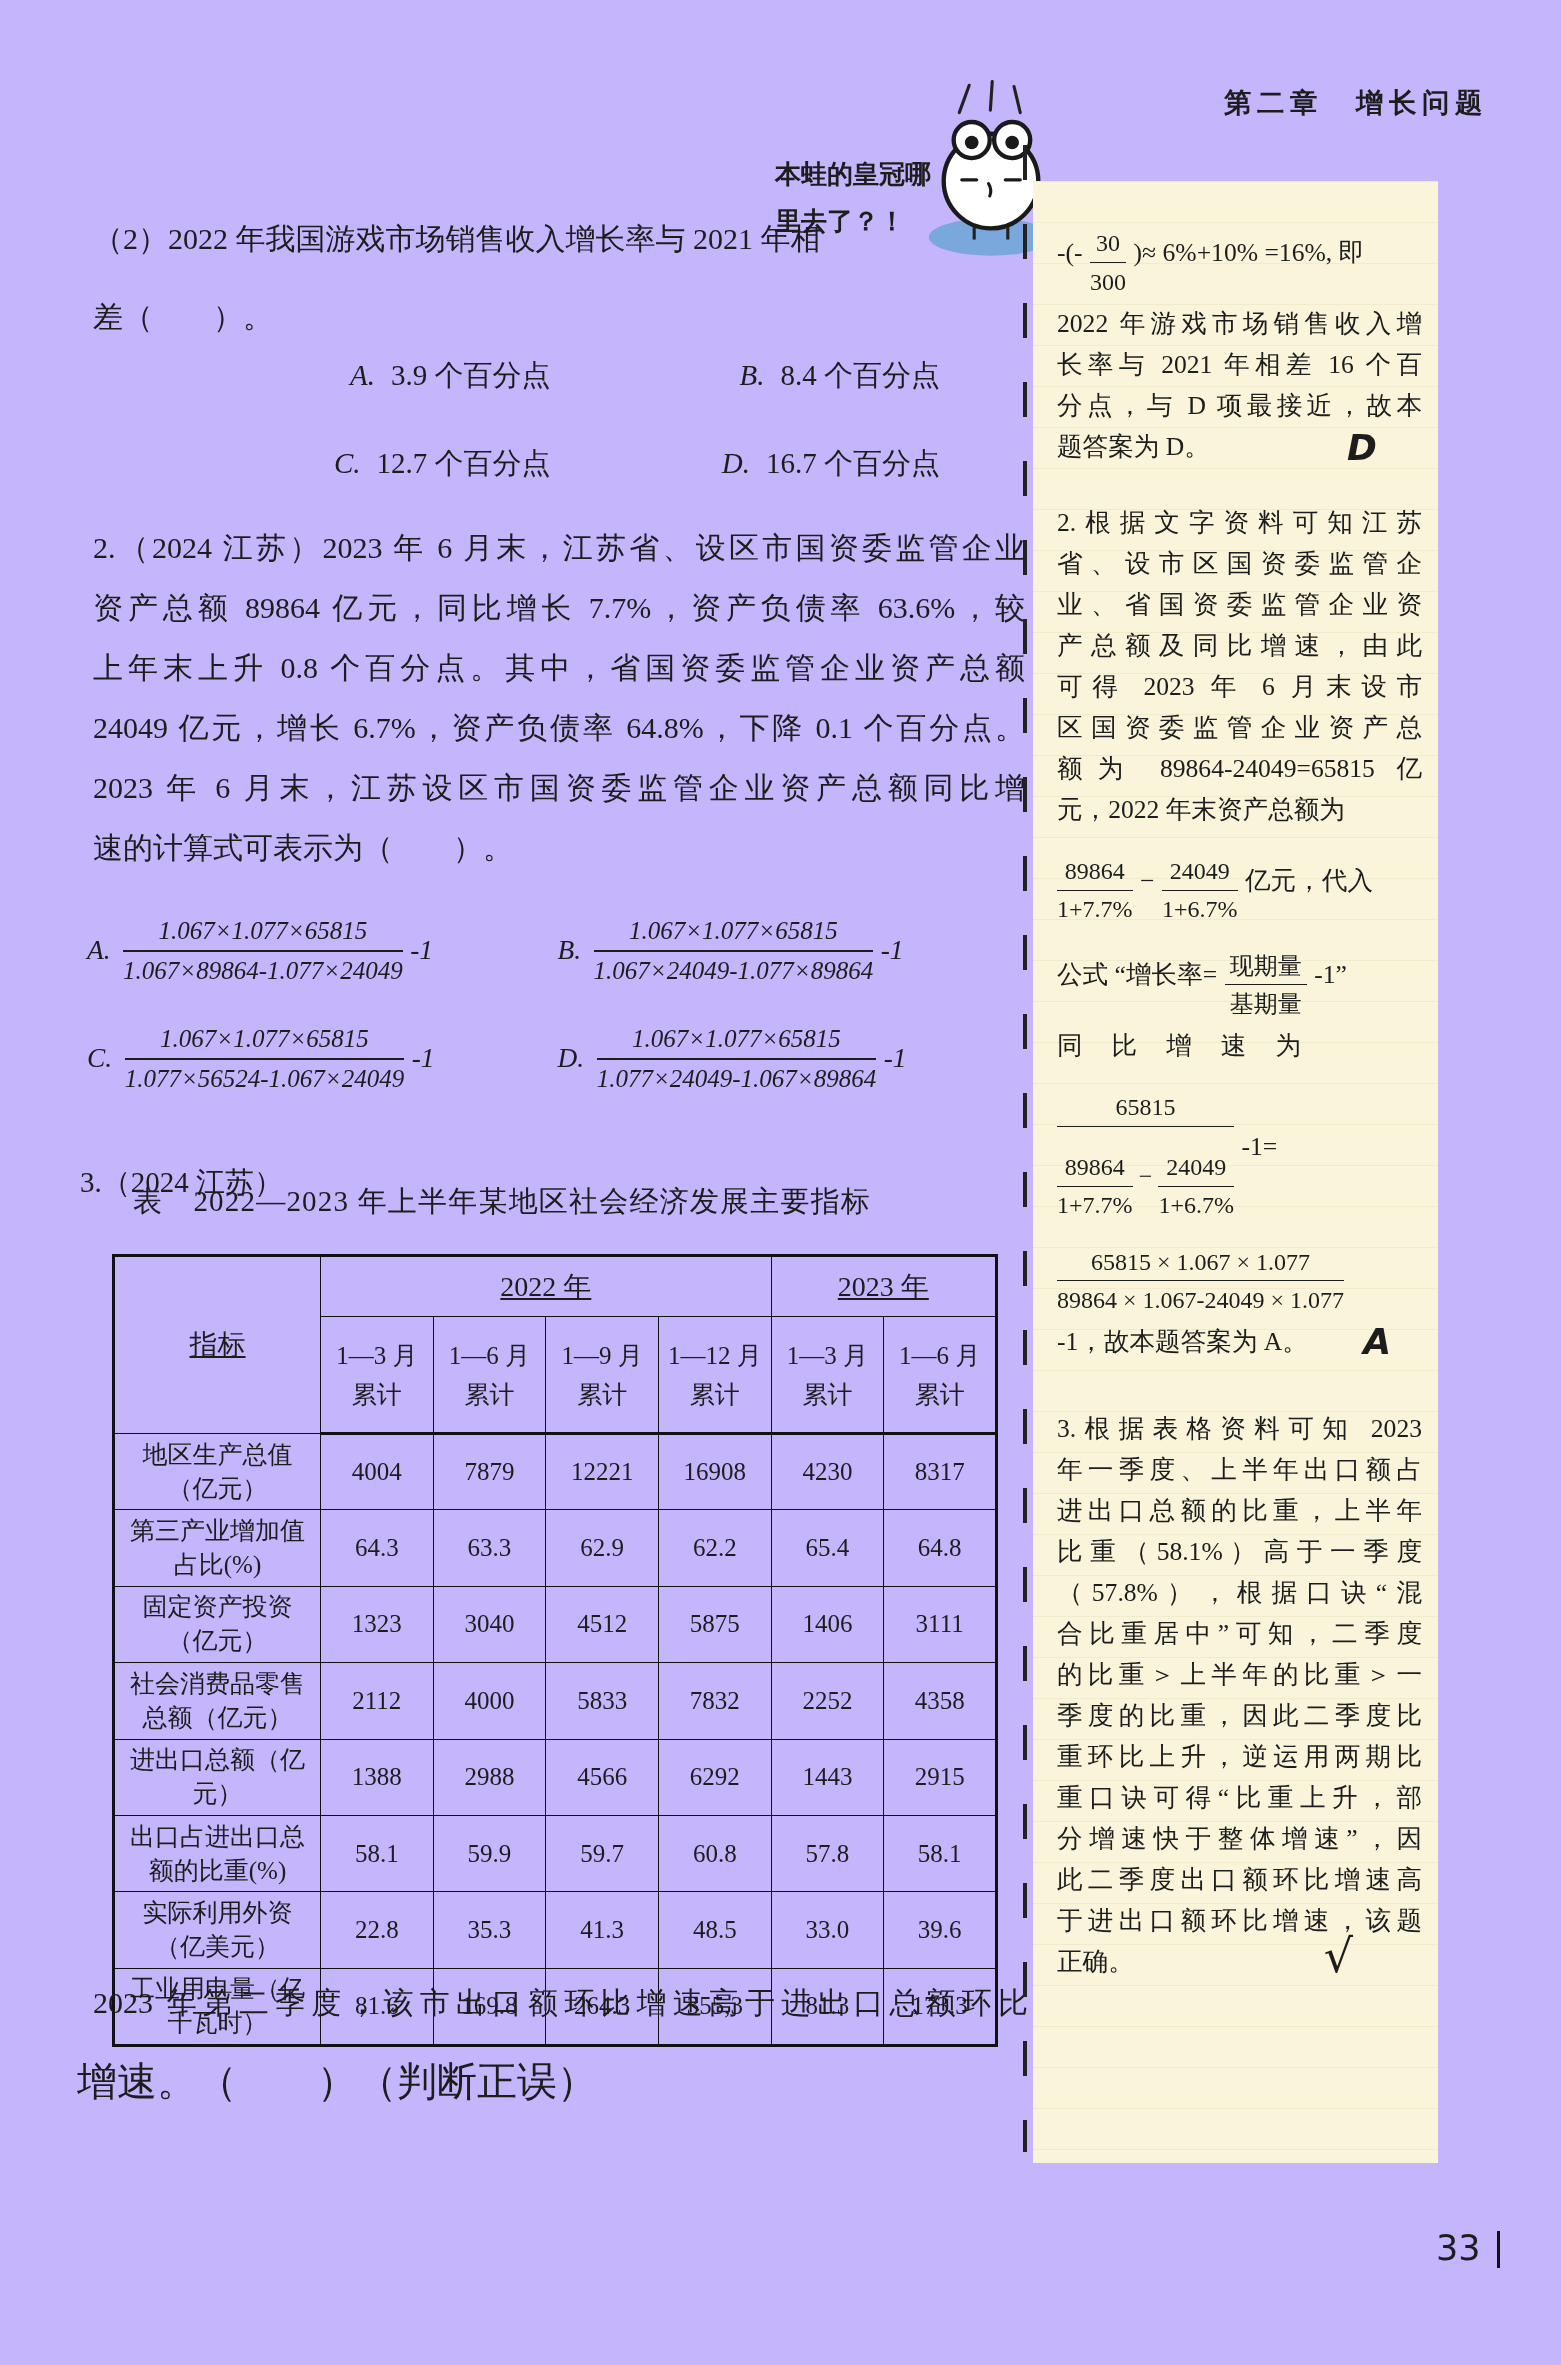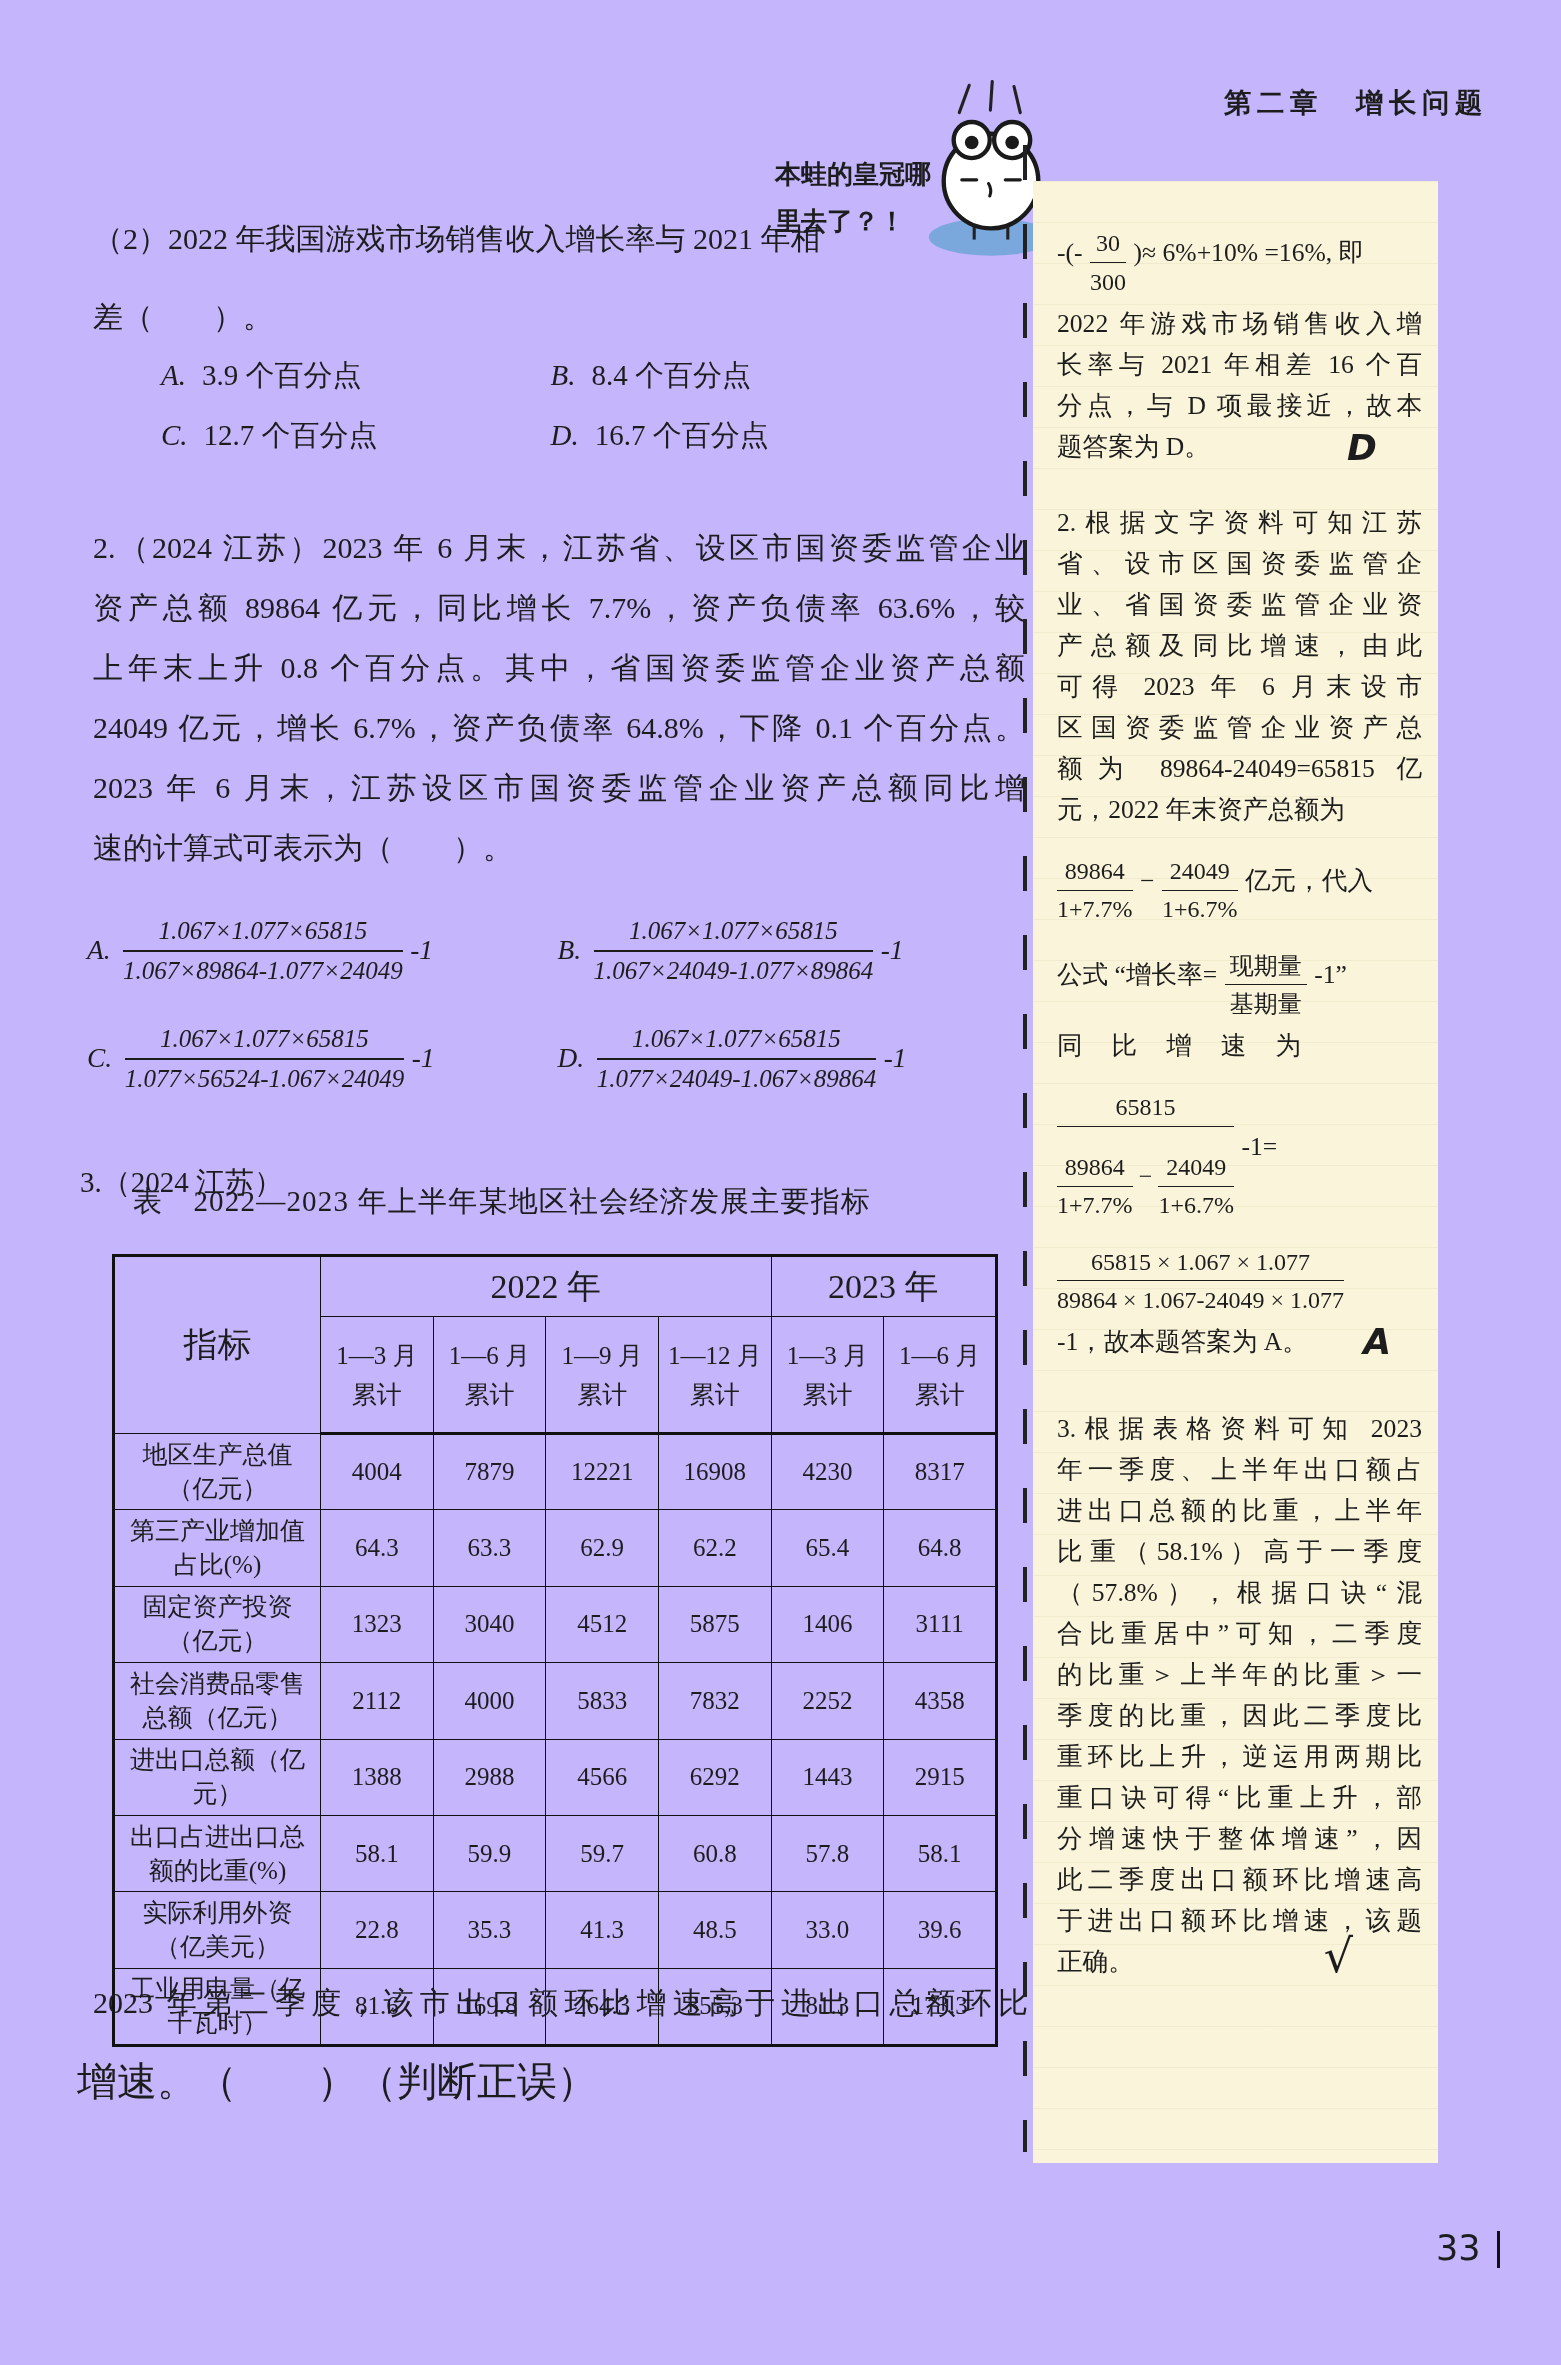--- a/index.html
+++ b/index.html
@@ -11,21 +11,21 @@
 
   
   .frog-speech { position:absolute; left:775px; top:151px; font-size:26px;
                  line-height:47px; font-weight:bold; }
   .frog-svg { position:absolute; left:907px; top:80px; }
 
   
   .q1-l1 { position:absolute; left:93px; top:219px; font-size:30px; width:922px; }
   .q1-l2 { position:absolute; left:93px; top:297px; font-size:30px; }
   .q1-options { position:absolute; left:161px; top:356px; width:779px;
-                display:grid; grid-template-columns:1fr 1fr; row-gap:20px; font-size:29px; }
+                display:grid; grid-template-columns:1fr 1fr; row-gap:48px; font-size:29px;text-align:right; }
   .opt-label { font-style:italic; margin-right:16px; }
 
   .q2 { position:absolute; left:93px; top:518px; width:932px; font-size:30px; }
   .q2-line { line-height:60px; text-align:justify; text-align-last:justify; }
   .q2-line:last-child { text-align-last:left; }
 
   .f-options { position:absolute; left:87px; top:916px; width:941px;
                display:grid; grid-template-columns:1fr 1fr; row-gap:39px;
                font-size:25px; font-style:italic; }
   .fopt { display:flex; align-items:center; gap:7.5px; }
@@ -36,21 +36,21 @@
   .ftail { font-size:27.4px; }
 
   .q3-head { position:absolute; left:80px; top:1163px; font-size:29px; }
   .tbl-title { position:absolute; left:133px; top:1182px; font-size:29px; font-weight:normal; letter-spacing:1.2px; }
 
   table.stats { position:absolute; left:112px; top:1254px; width:886px;
                 border-collapse:collapse; table-layout:fixed; font-size:25px;
                 border:3.7px solid #111; }
   .stats th, .stats td { border:1.9px solid #111; text-align:center; padding:2.5px 3.7px;
                          font-weight:normal; }
-  .stats thead tr.yr th { height:54px; font-size:34px; }
+  .stats thead tr.yr th { height:54px; font-size:28px;text-decoration:underline; }
   .stats thead tr.cols th { height:110px; line-height:39px; border-bottom:3.1px solid #111; }
   .stats tbody td { height:62px; }
   .stats td.rlabel { line-height:34px; padding:3.7px 6.2px; }
 
   .judge1 { position:absolute; left:93px; top:1983px; width:935px; font-size:30px;
             text-align:justify; text-align-last:justify; }
   .judge2 { position:absolute; left:77px; top:2054px; font-size:40px; }
 
   
   .divider { position:absolute; left:1023px; top:145px; width:3.7px; height:2007px;

